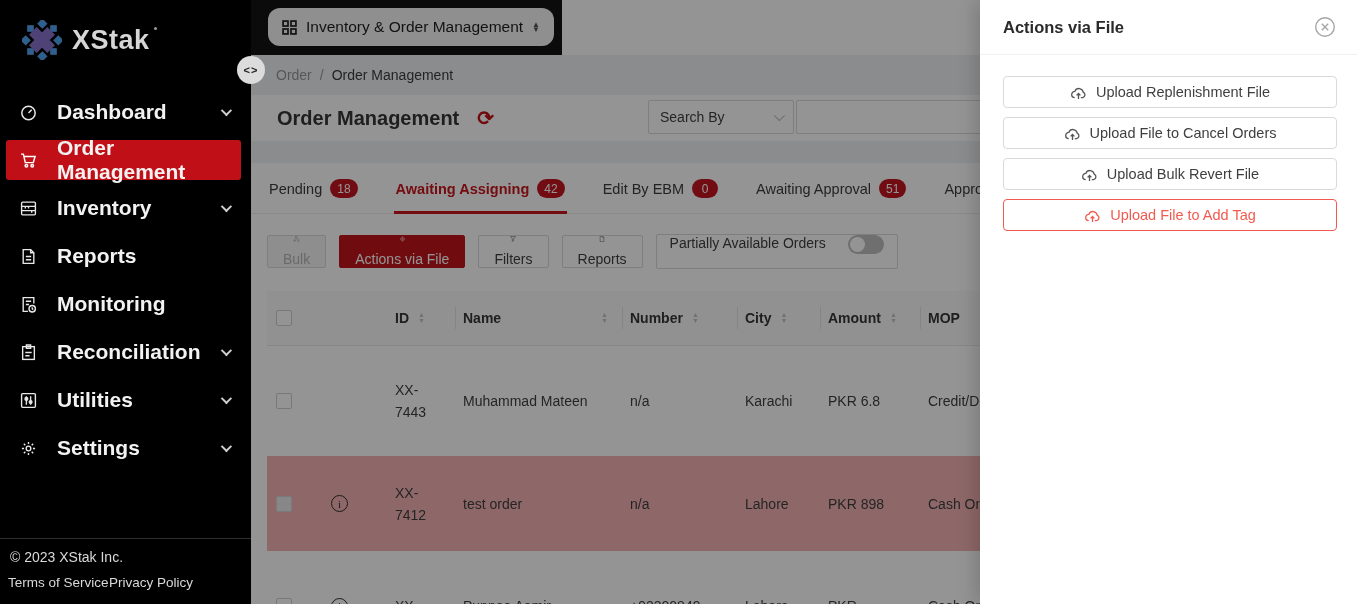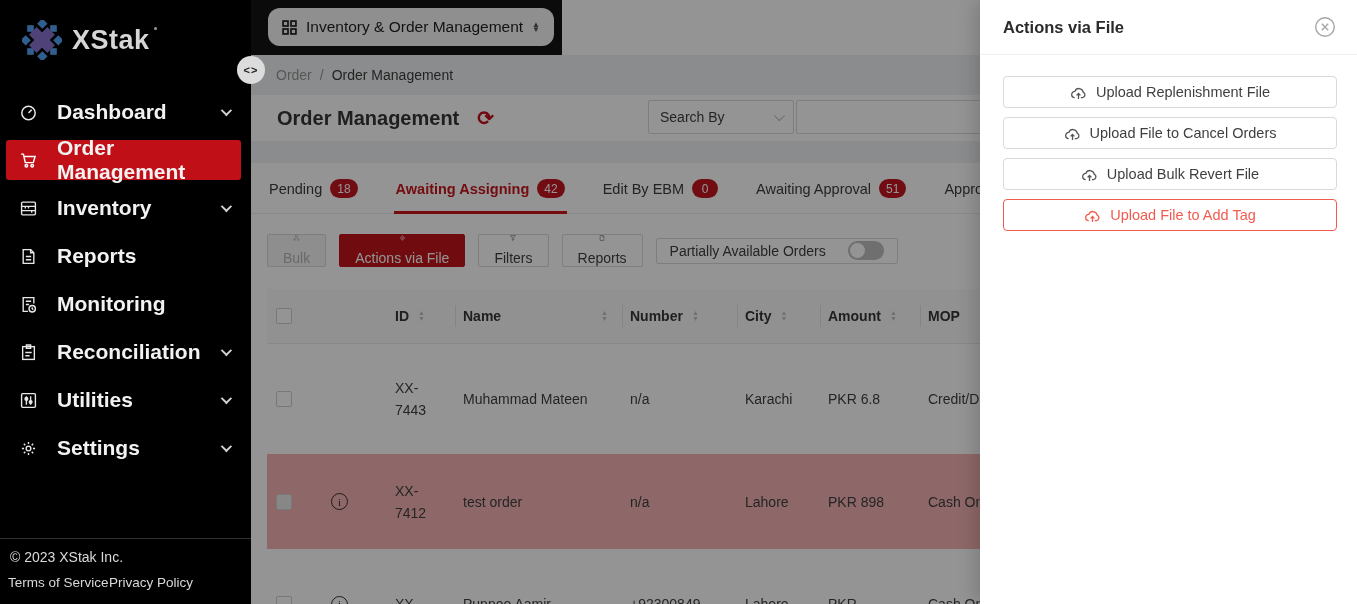--- a/index.html
+++ b/index.html
@@ -54,21 +54,21 @@
   .tab { position:relative; display:flex; align-items:center; gap:8px; padding:0 2px 15px 2px; cursor:pointer; white-space:nowrap; }
   .tab .tab-label { font-size:14.5px; color:#3d3d3d; }
   .tab.active .tab-label { color:#c8161d; font-weight:600; }
   .tab.active::after { content:""; position:absolute; left:0; right:0; bottom:-1px; height:3px; background:#c8161d; }
   .badge { min-width:26px; height:19px; border-radius:10px; background:#c41622; color:#fff; font-size:12px; display:flex; align-items:center; justify-content:center; padding:0 7px; }
 
   .toolbar { display:flex; align-items:center; gap:13px; padding:20px 0 14px 16px; }
   .btn { height:33px; display:flex; align-items:center; gap:9px; padding:0 15px; border:1px solid #d9d9d9; border-radius:2px; background:#fff; font-size:14px; color:#3f3f3f; cursor:pointer; white-space:nowrap;flex-direction:column; }
   .btn.disabled { background:#f5f5f5; color:#b5b5b5; cursor:not-allowed; }
   .btn.primary-red { background:#c1161c; border-color:#c1161c; color:#fff; }
-  .toggle-box { height:26px; display:flex; align-items:center; gap:22px; padding:0 13px; border:1px solid #d9d9d9; border-radius:2px; background:#fff; font-size:14px; color:#3f3f3f; }
+  .toggle-box { height:35px; display:flex; align-items:flex-start; gap:22px; padding:0 13px; border:1px solid #d9d9d9; border-radius:2px; background:#fff; font-size:14px; color:#3f3f3f; }
   .switch { width:36px; height:19px; border-radius:10px; background:#bfbfbf; position:relative; cursor:pointer; }
   .switch .knob { position:absolute; left:2px; top:2px; width:15px; height:15px; border-radius:50%; background:#fff; }
 
   
   .table { margin:8px 0 0 16px; }
   .t-head { display:flex; align-items:center; height:55px; background:#fafafa; border-bottom:1px solid #e9e9e9; }
   .t-row { display:flex; align-items:center; }
   .t-row.h110 { height:110px; } .t-row.h95 { height:95px; }
   .t-row.highlight { background:#f4b3b3; }
   .cell { display:flex; align-items:center; padding-left:8px; overflow:hidden; }

